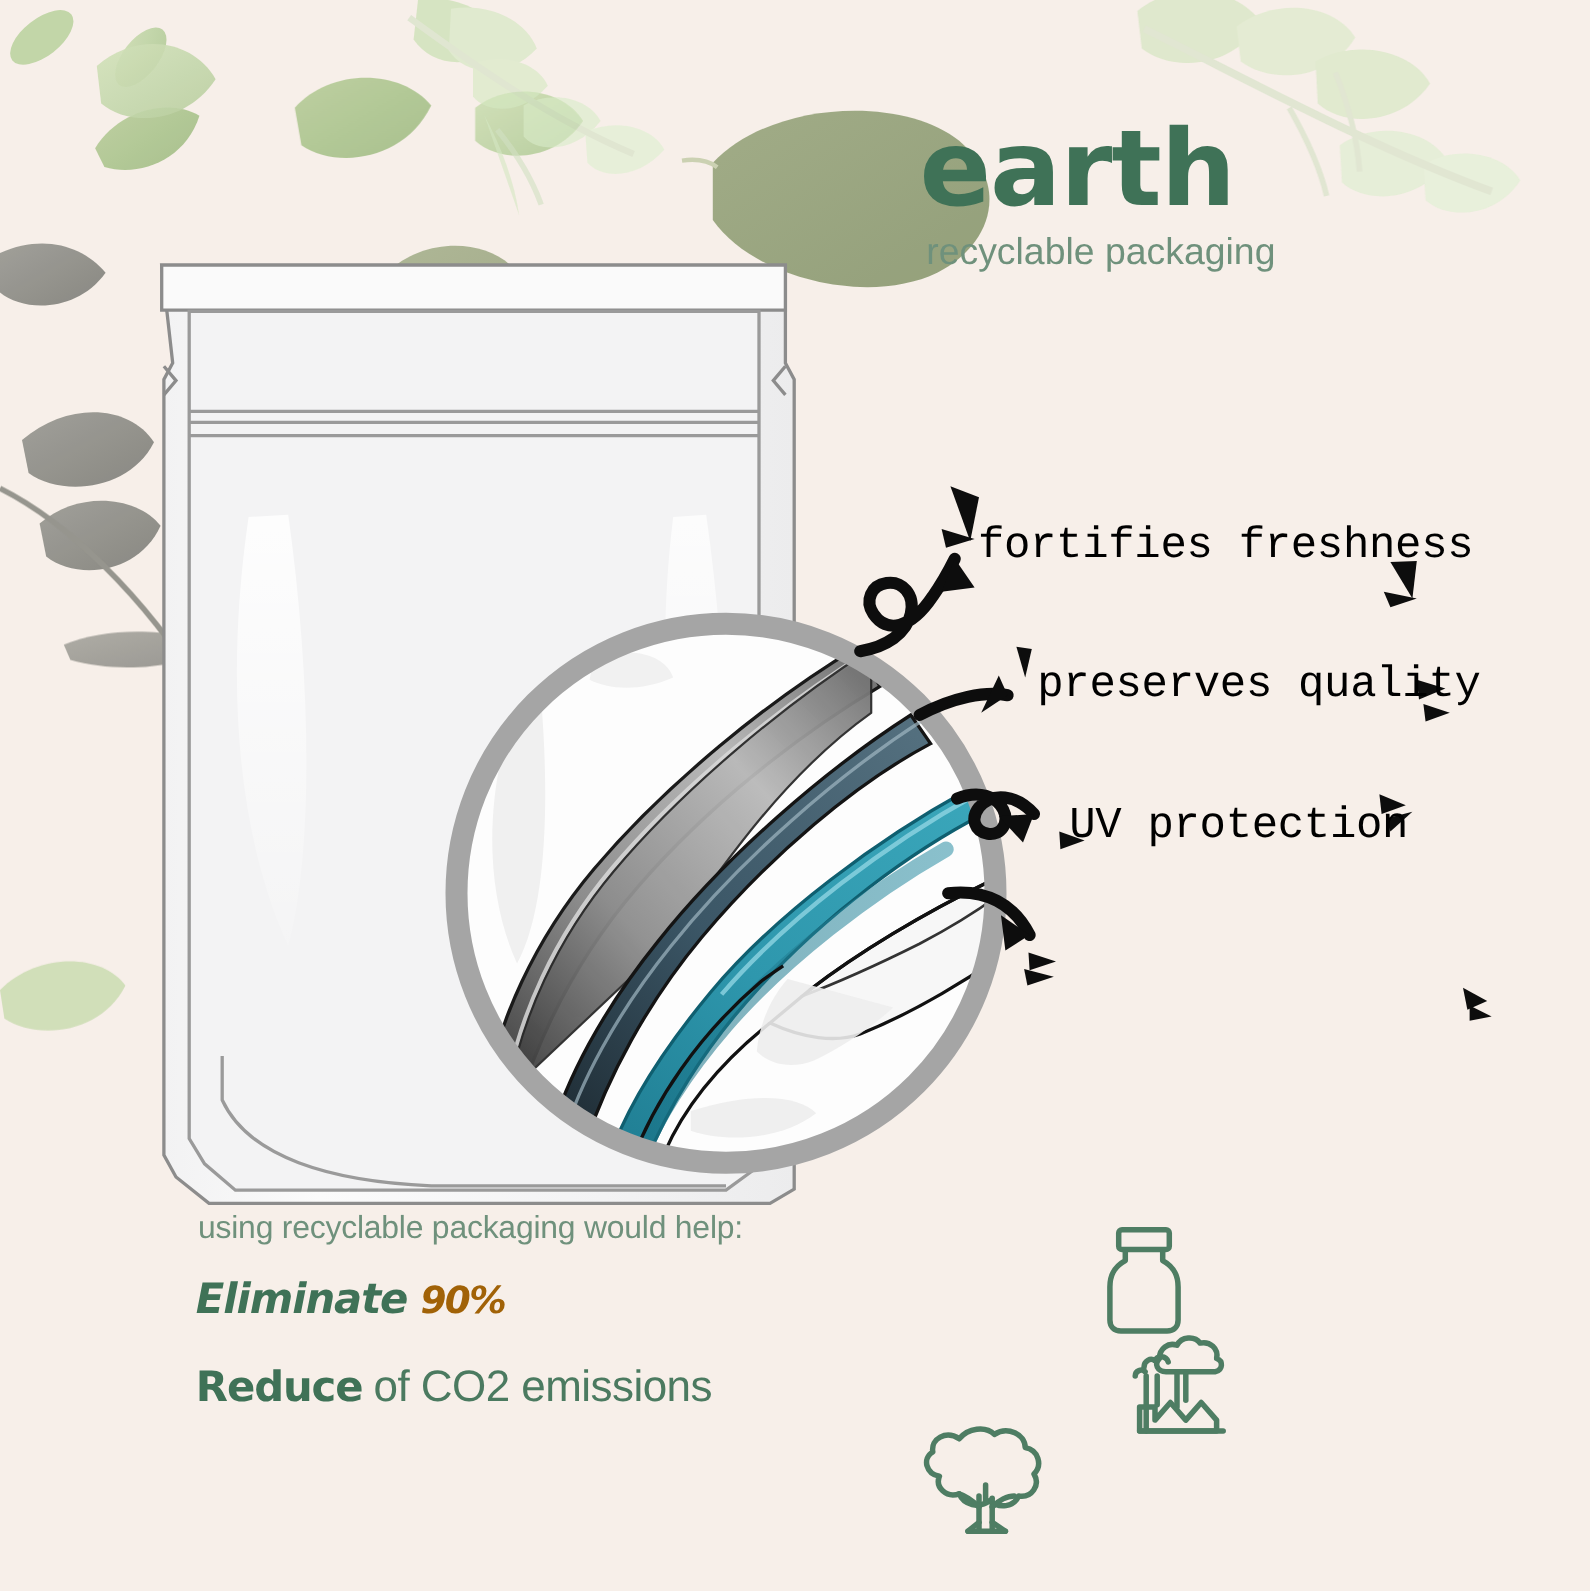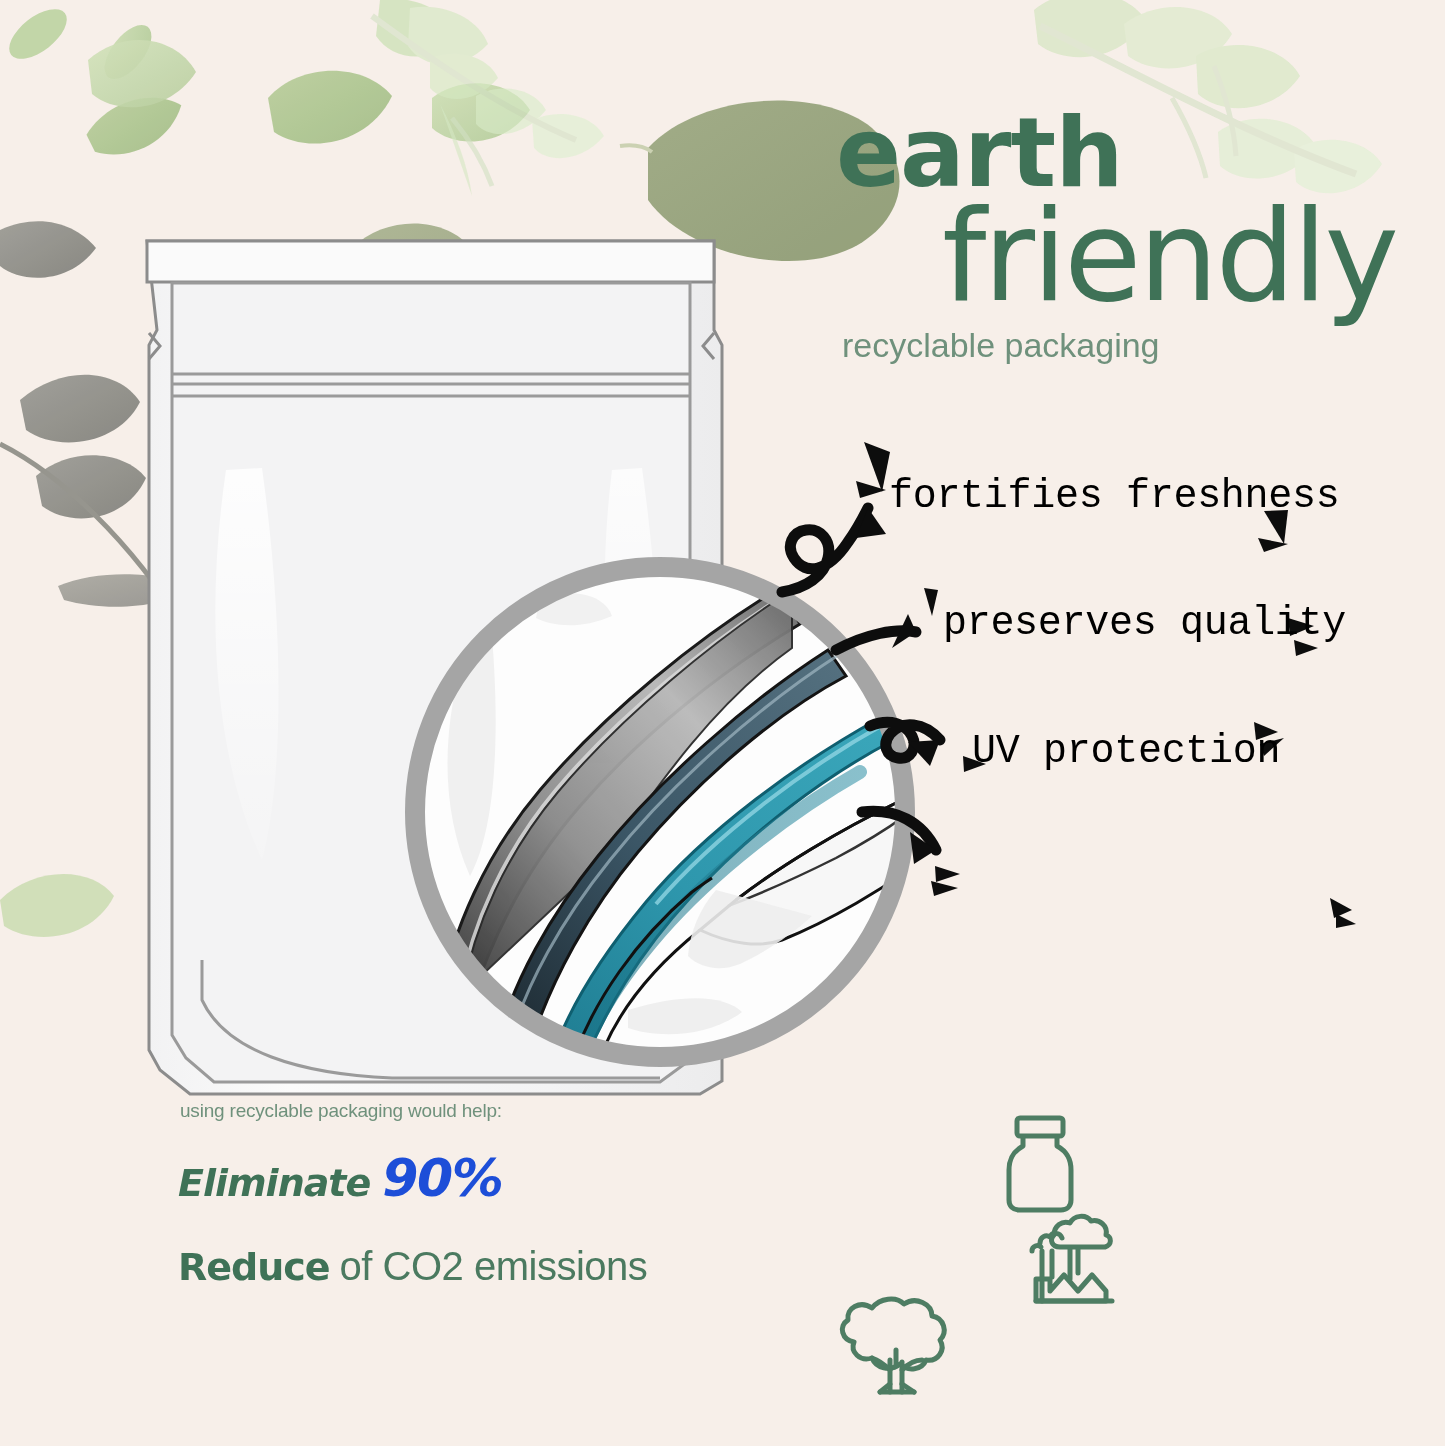--- a/index.html
+++ b/index.html
@@ -81,43 +81,43 @@
 
   
   #stats-block {
     position: absolute;
     left: 178px;
     top: 1100px;
     width: 1000px;
   }
   #stats-intro {
     font-family: "Liberation Sans", sans-serif;
-    font-size: 19px;
+    font-size: 29px;
     color: #6f917c;
     margin: 0 0 26px 2px;
     letter-spacing: -0.2px;
   }
   .stat-row {
     display: flex;
     align-items: baseline;
     margin-bottom: 30px;
     white-space: nowrap;
   }
   .stat-verb {
     font-family: "DejaVu Sans", sans-serif;
     font-weight: bold;
     font-size: 38px;
     color: #3f7257;
     letter-spacing: -1px;
   }
   .stat-value {
     font-family: "DejaVu Sans", sans-serif;
     font-weight: bold;
-    font-size: 52px;
-    color: #1d4ed8;
+    font-size: 34px;
+    color: #a16207;
     letter-spacing: -1.5px;
     margin-left: 12px;
   }
   .stat-tail {
     font-family: "Liberation Sans", sans-serif;
     font-weight: normal;
     font-size: 40px;
     color: #4b7a60;
     letter-spacing: -0.5px;
     margin-left: 10px;
@@ -369,21 +369,20 @@
 
       <path d="M935 866 L960 874 L936 882 Z"></path>
       <path d="M931 881 L958 888 L934 896 Z"></path>
       <path d="M1330 898 L1352 910 L1334 918 Z"></path>
       <path d="M1336 914 L1356 924 L1336 928 Z"></path>
     </g>
   </svg>
 
   <div id="headline-block">
     <div id="headline-earth">earth</div>
-    <div id="headline-friendly">friendly</div>
     <div id="headline-sub">recyclable packaging</div>
   </div>
 
   <div class="feature-label" id="feature-0">fortifies freshness</div>
   <div class="feature-label" id="feature-1">preserves quality</div>
   <div class="feature-label" id="feature-2">UV protection</div>
 
   <div id="stats-block">
     <div id="stats-intro">using recyclable packaging would help:</div>
 

